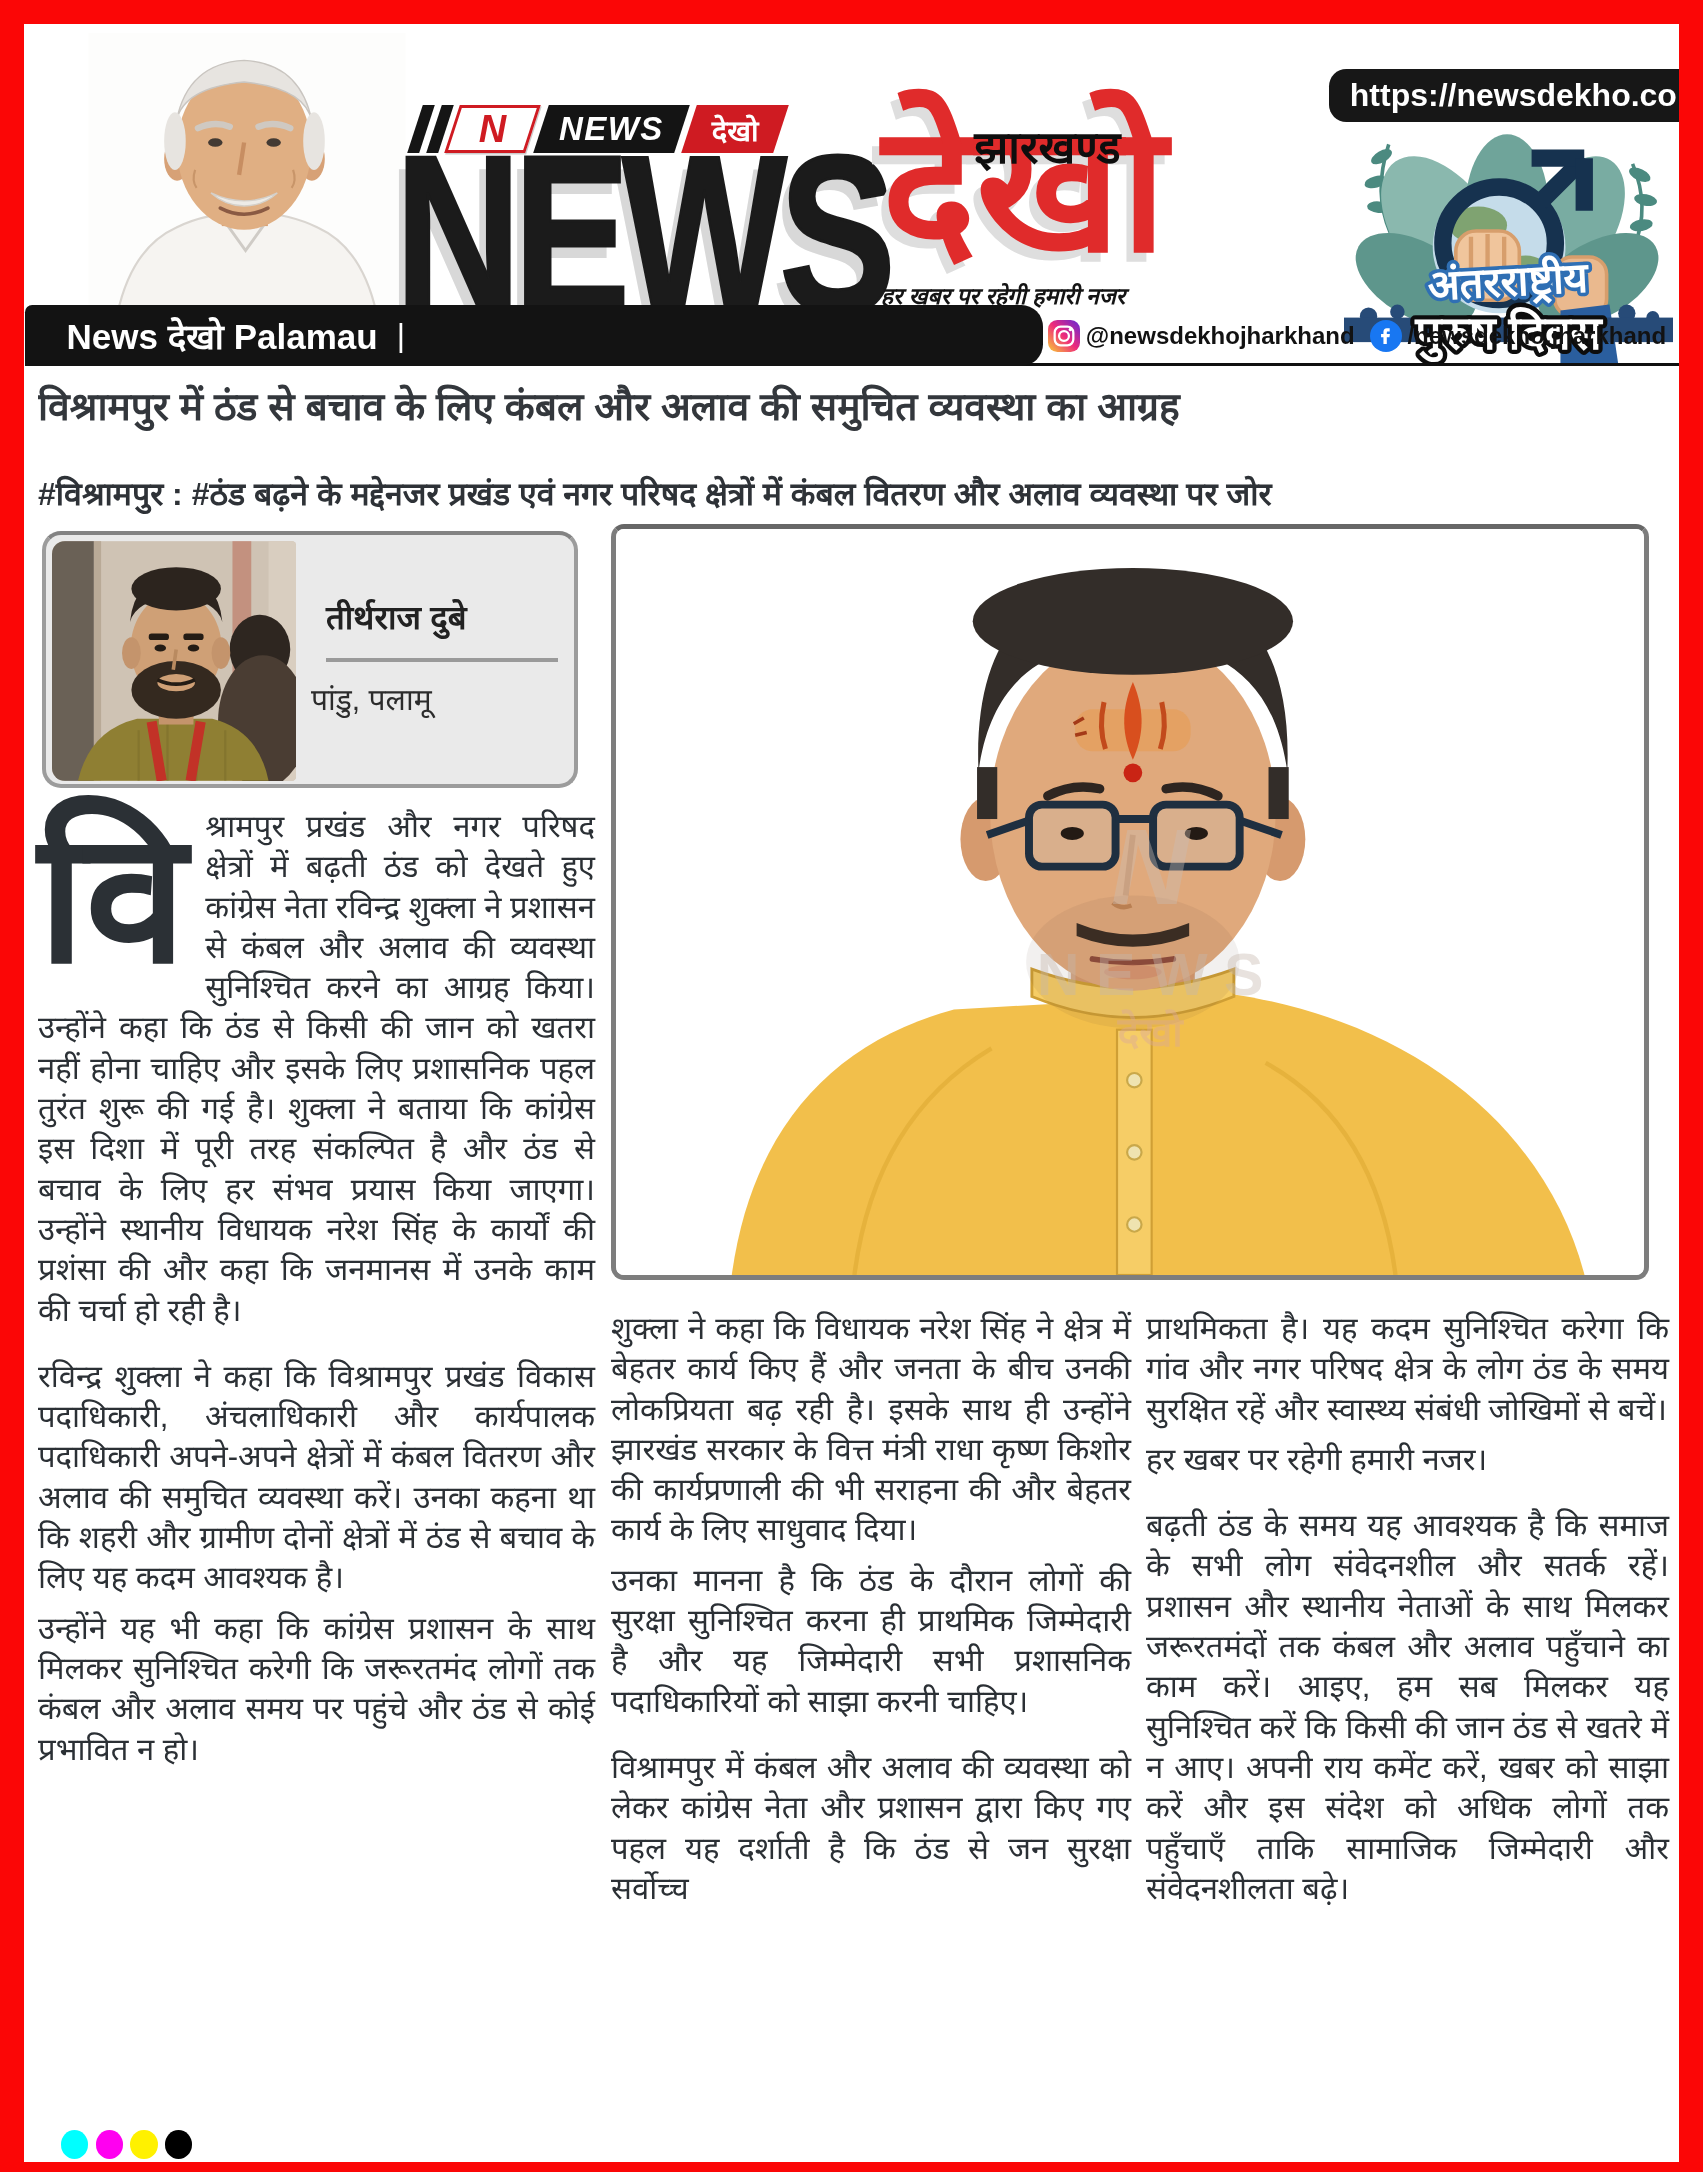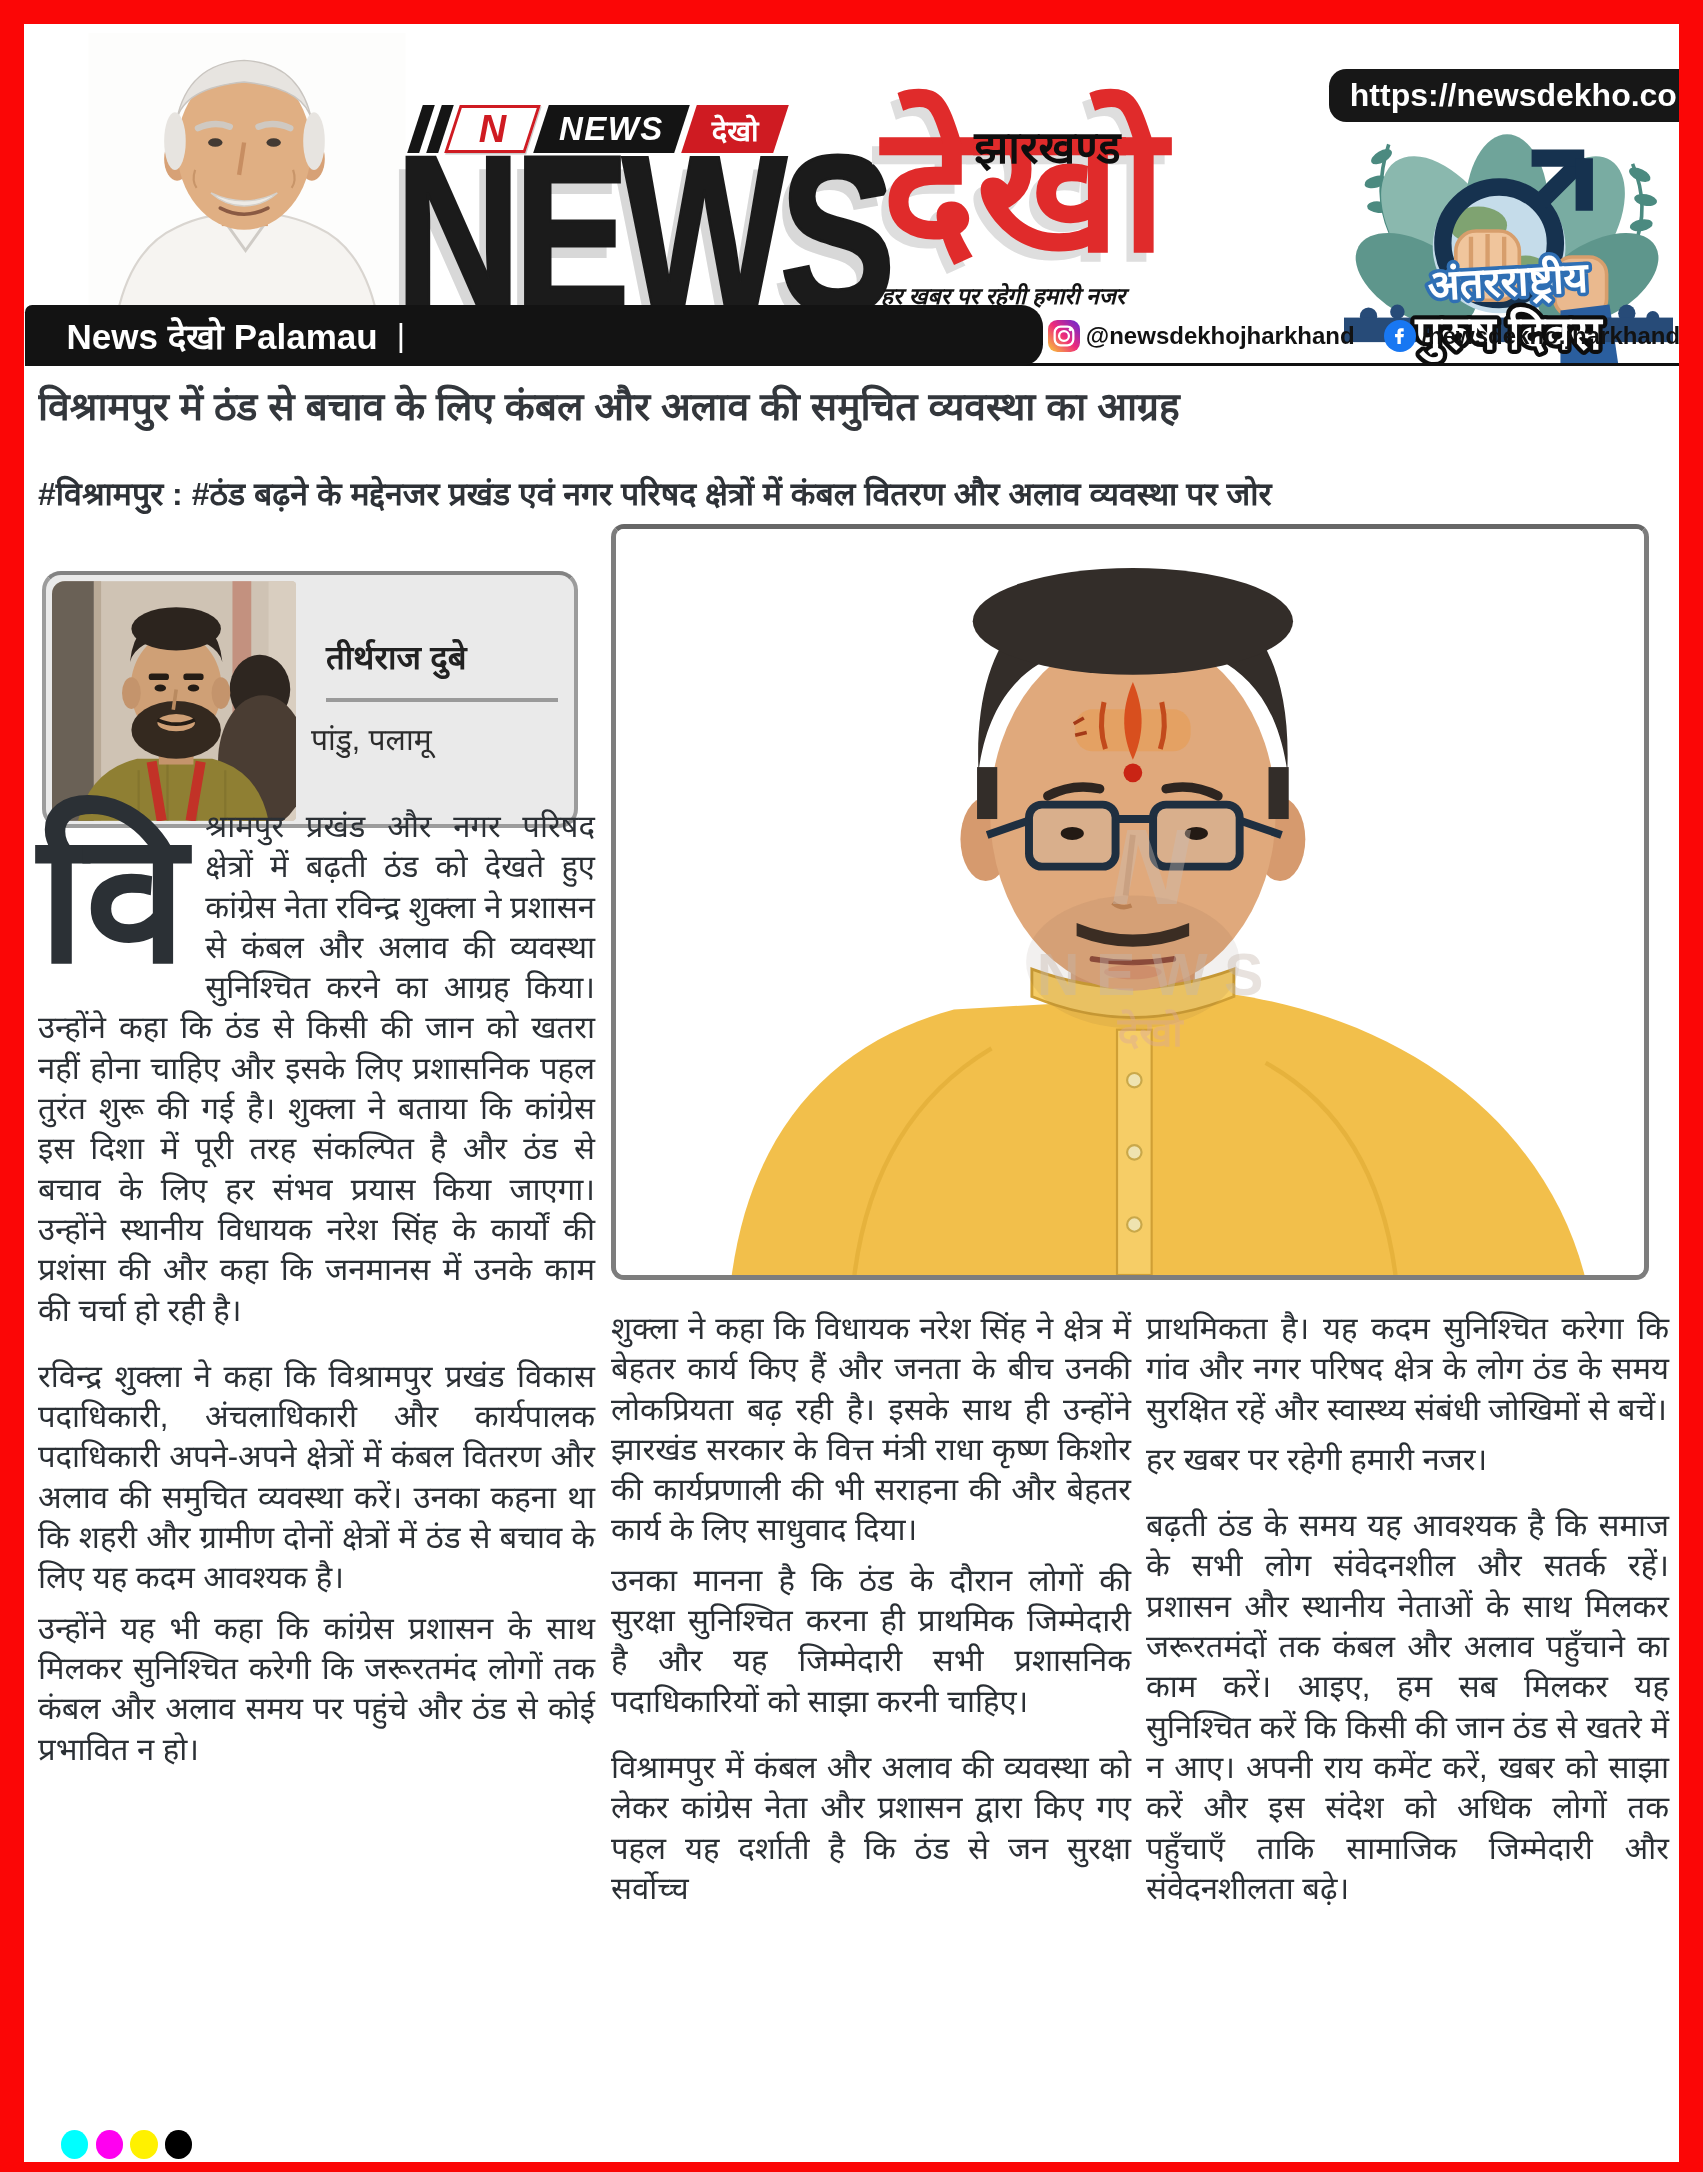--- a/index.html
+++ b/index.html
@@ -29,31 +29,31 @@
   .tagline{left:873px;top:279px;width:260px;text-align:center;font-size:23px;font-weight:700;font-style:italic;color:#141414;z-index:3;}
   .urlbadge{left:1329px;top:69px;width:406px;height:53px;background:#171717;border-radius:17.3px;
             display:flex;align-items:center;justify-content:center;color:#ffffff;font-size:32px;font-weight:800;z-index:3;}
   .mensday{left:1344px;top:124px;width:329px;height:240px;z-index:2;}
   
   .topbar{left:24.5px;top:305px;width:1018px;height:61px;background:#131313;border-radius:7.2px 21.7px 21.7px 0;
           display:flex;align-items:center;padding-left:42px;box-sizing:border-box;gap:19px;z-index:5;}
   .topbar .ed{color:#ffffff;font-size:35px;font-weight:700;}
   .topbar .sep{color:#ffffff;font-size:32px;font-weight:300;}
   .topbar .dt{color:#ffffff;font-size:35px;font-weight:700;}
-  .social{left:1048px;top:309px;width:634px;height:53px;display:flex;align-items:center;gap:29px;z-index:6;}
+  .social{left:1048px;top:309px;width:634px;height:53px;display:flex;align-items:center;gap:15px;z-index:6;}
   .soc-item{display:flex;align-items:center;gap:5.8px;}
   .soc-item .handle{font-size:24px;font-weight:800;color:#121212;white-space:nowrap;}
   .soc-ico{width:32px;height:32px;flex:0 0 auto;}
   .rule{left:24.5px;top:363px;width:1654px;height:2.9px;background:#101010;z-index:4;}
   
   .headline{left:38px;top:378px;width:1633px;font-size:39px;font-weight:800;color:#33373c;white-space:nowrap;overflow:hidden;}
   .subheadline{left:38px;top:471px;width:1633px;font-size:32px;font-weight:700;color:#2e3237;white-space:nowrap;overflow:hidden;}
   
   .rbox{left:42px;top:531px;width:536px;height:257px;background:#eaeaea;border:4.3px solid #9c9c9c;border-top-color:#838383;
-        border-radius:19px;box-sizing:border-box;margin-top:40px;}
+        border-radius:19px;box-sizing:border-box;}
   .rphoto{position:absolute;left:5.8px;top:5.8px;width:244px;height:240px;border-radius:13px 4.3px 4.3px 13px;overflow:hidden;}
   .rname{position:absolute;left:280px;top:59px;font-size:33px;font-weight:800;color:#222;}
   .rdivider{position:absolute;left:280px;top:123px;width:232px;height:3.6px;background:#9a9a9a;}
   .rloc{position:absolute;left:265px;top:143px;font-size:30px;font-weight:500;color:#2c2c2c;}
   
   .mphoto{left:611px;top:524px;width:1038px;height:756px;border:5.8px solid #7d7d7d;border-top-color:#676767;
           border-radius:13px;box-sizing:border-box;background:#fff;overflow:hidden;}
   
   .col{font-size:31px;line-height:1.3;text-align:justify;color:#2b3035;}
   .col p{margin:0 0 10px 0;}

